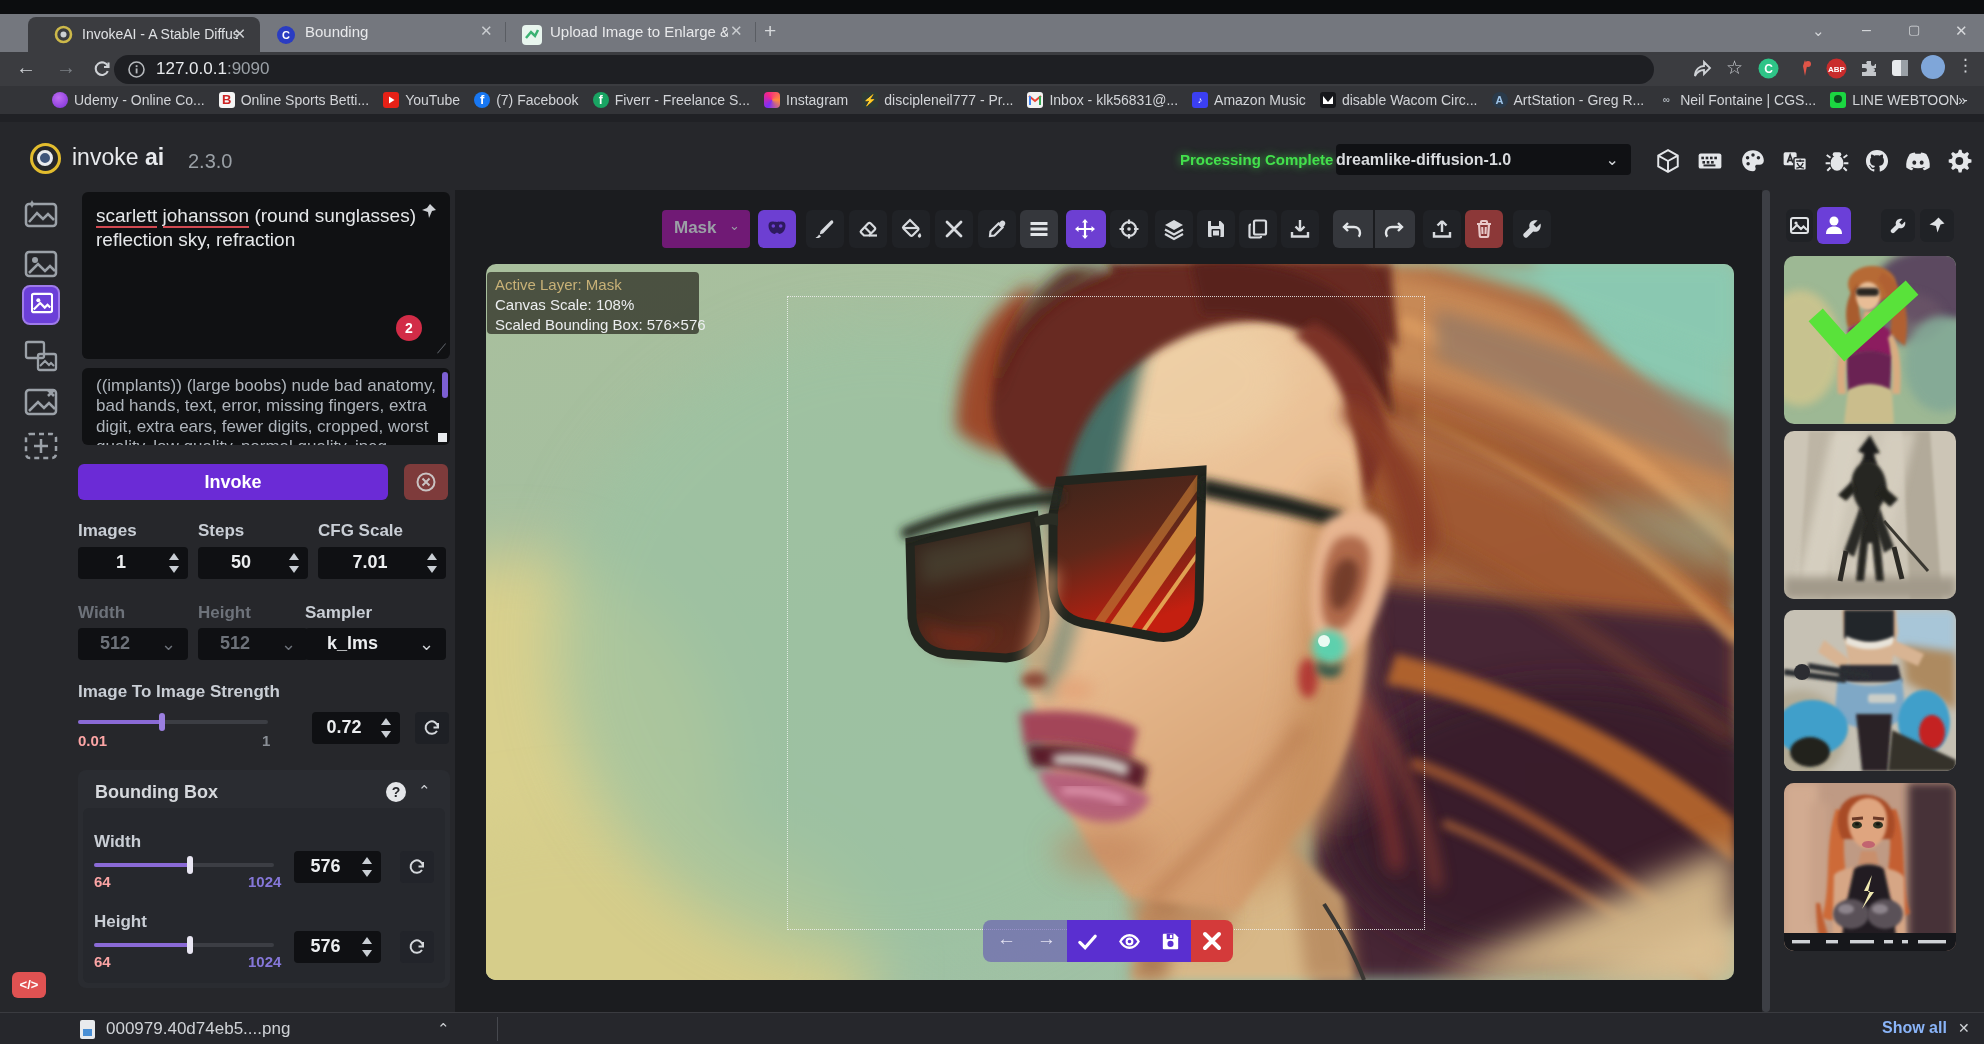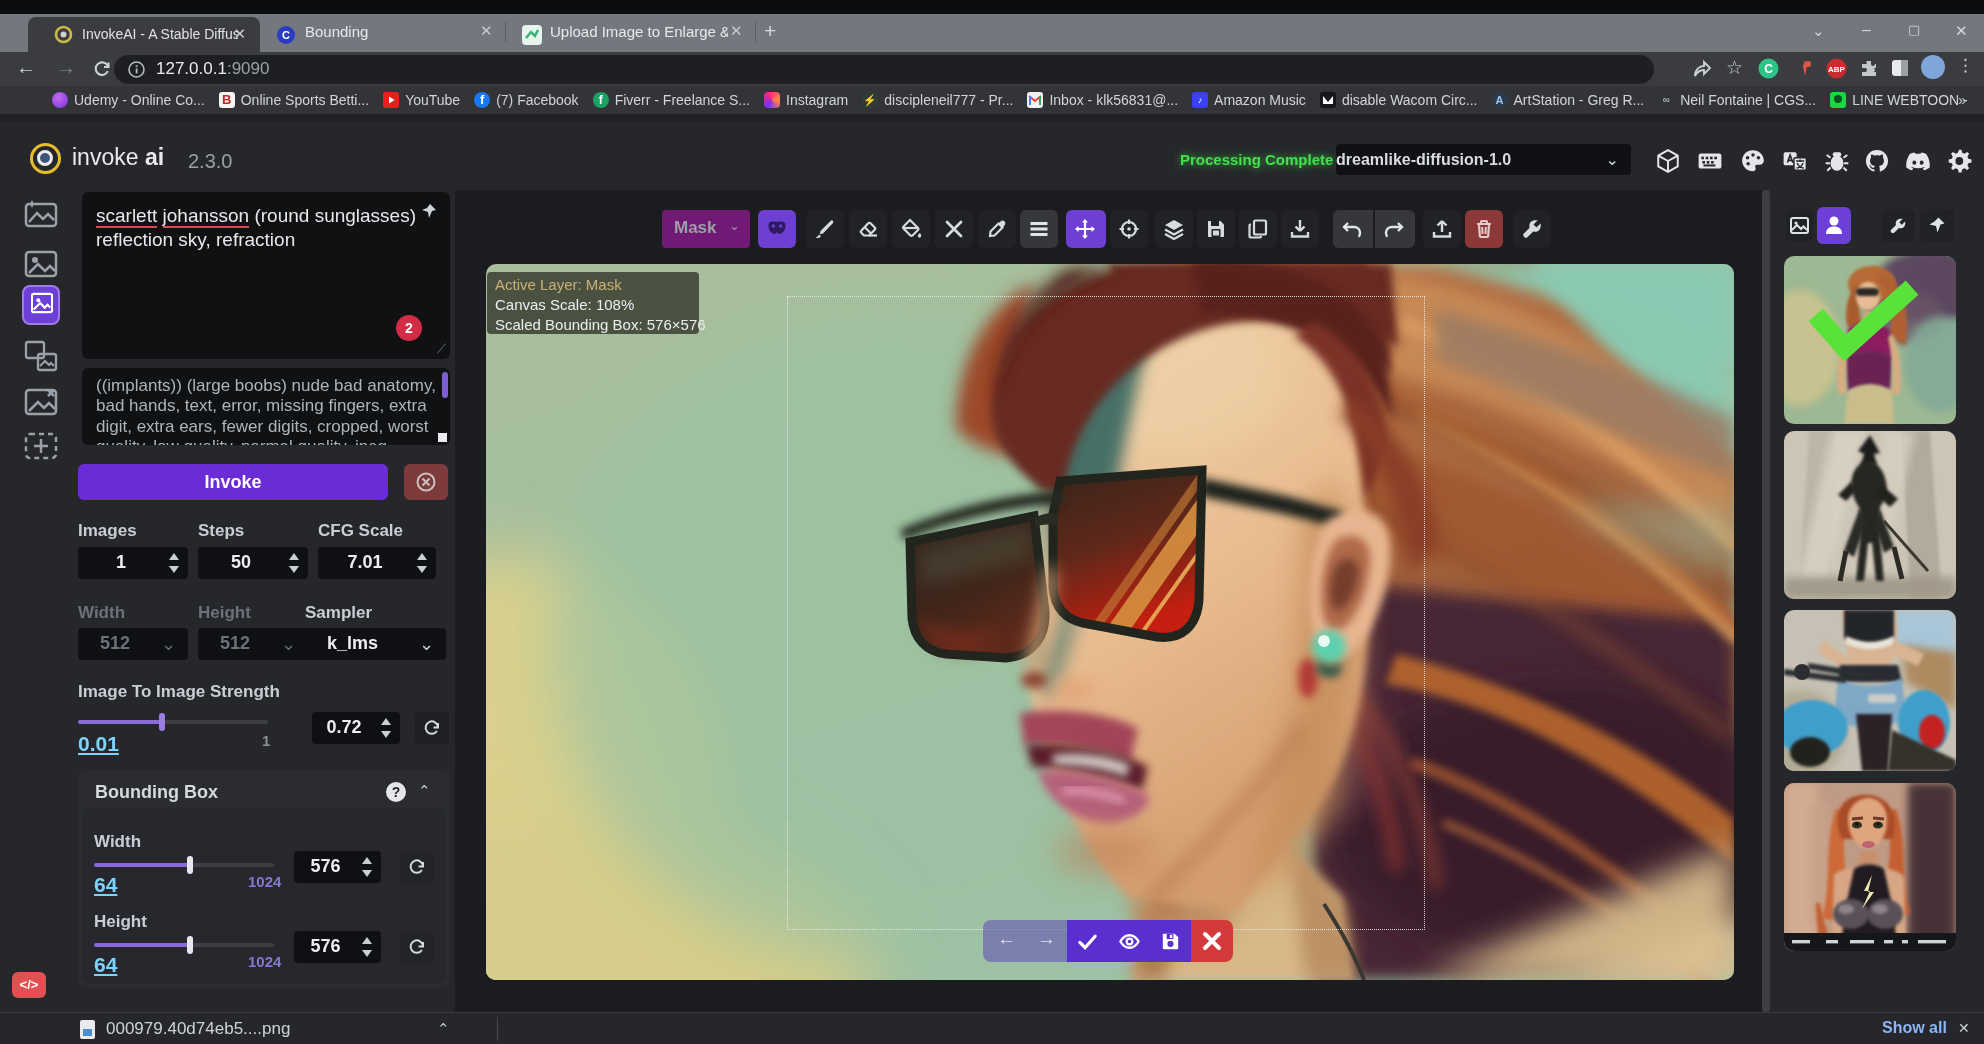--- a/index.html
+++ b/index.html
@@ -43,21 +43,21 @@
 .numbox .val { position:absolute; width:100%; text-align:center; top:5px; }
 .stepper { position:absolute; right:8px; top:4px; width:12px; height:24px; color:#c9ced4; }
 .selbox { position:absolute; height:32px; background:#0f1013; border-radius:4px; color:#eceef0; font-weight:bold; font-size:18px; }
 .selbox .val { position:absolute; left:22px; top:5px; }
 .selbox .chev { position:absolute; right:12px; top:5px; font-weight:normal; color:#cfd2d6; }
 .selbox.dim .val, .selbox.dim .chev { color:#6d727a; }
 
 .slider { position:absolute; height:4px; border-radius:2px; background:#3c3e44; }
 .slider .fill { position:absolute; left:0; top:0; height:4px; border-radius:2px; background:#8a6ad6; }
 .slider .thumb { position:absolute; top:-7px; width:6px; height:18px; border-radius:3px; background:#e8e6f2; }
-.smin { position:absolute; font-size:21px; font-weight:bold; color:#7dd3fc;text-decoration:underline; }
+.smin { position:absolute; font-size:15px; font-weight:bold; color:#fca5a5; }
 .smax { position:absolute; font-size:15px; font-weight:bold; color:#8577d8; }
 .resetbtn { position:absolute; width:34px; height:32px; background:#1e2025; border-radius:4px; color:#d4d7db; }
 
 #bbcard { position:absolute; left:78px; top:648px; width:372px; height:218px; background:#2a2c31; border-radius:8px; }
 #bbinner { position:absolute; left:5px; top:38px; width:362px; height:175px; background:#26282d; border-radius:6px; }
 
 #centerbg { position:absolute; left:455px; top:68px; width:1307px; height:822px; background:#1b1c1f; }
 #canvas { position:absolute; left:486px; top:142px; width:1248px; height:716px; border-radius:10px; overflow:hidden; }
 #cv-info { position:absolute; left:487px; top:150px; width:212px; height:62px; background:rgba(62,66,52,.88); border-radius:4px; font-size:15px; padding:3px 8px; line-height:20px; white-space:nowrap; }
 #dashbox { position:absolute; left:787px; top:174px; width:638px; height:634px; border:1px dotted rgba(240,240,240,.85); }
@@ -318,21 +318,21 @@
         <path d="M6 22 L11 15 H1 Z" fill="#c9ced4"></path>
       </svg>
     </div>
   <div class="numbox" style="left:198px;top:425px;width:110px;">
       <div class="val" style="left:-12px;">50</div>
       <svg class="stepper" viewBox="0 0 12 24">
         <path d="M6 2 L11 9 H1 Z" fill="#c9ced4"></path>
         <path d="M6 22 L11 15 H1 Z" fill="#c9ced4"></path>
       </svg>
     </div>
-  <div class="numbox" style="left:318px;top:425px;width:118px;">
+  <div class="numbox" style="left:318px;top:425px;width:128px;">
       <div class="val" style="left:-12px;">7.01</div>
       <svg class="stepper" viewBox="0 0 12 24">
         <path d="M6 2 L11 9 H1 Z" fill="#c9ced4"></path>
         <path d="M6 22 L11 15 H1 Z" fill="#c9ced4"></path>
       </svg>
     </div>
 
   <div class="plabel dim" style="left:78px;top:481px;">Width</div>
   <div class="plabel dim" style="left:198px;top:481px;">Height</div>
   <div class="plabel" style="left:305px;top:481px;">Sampler</div>

